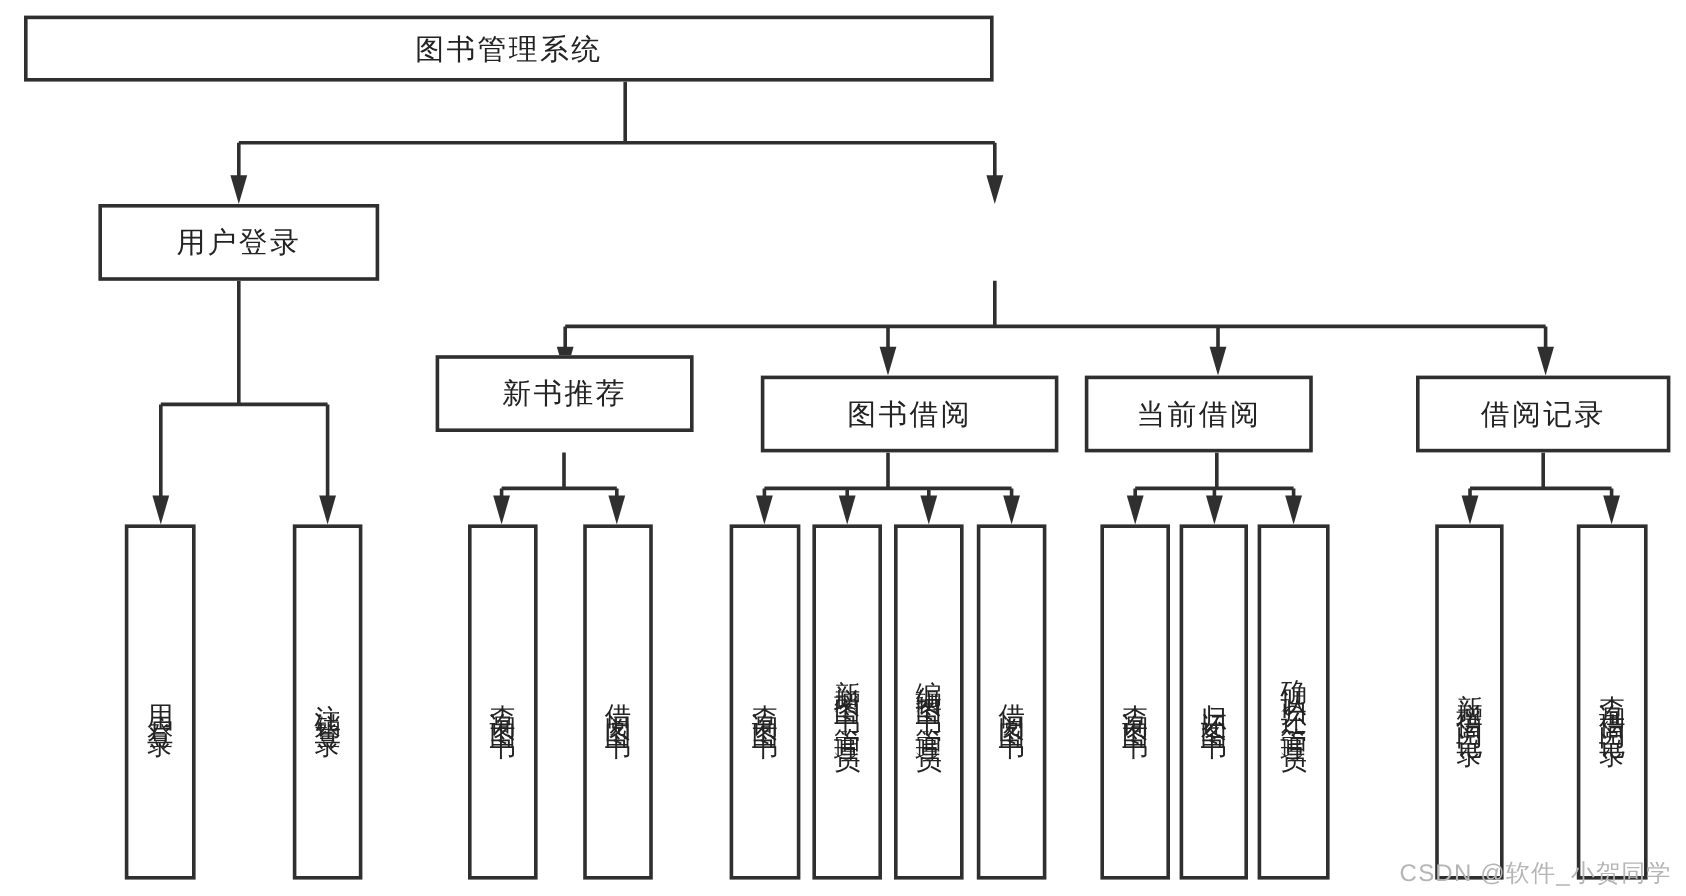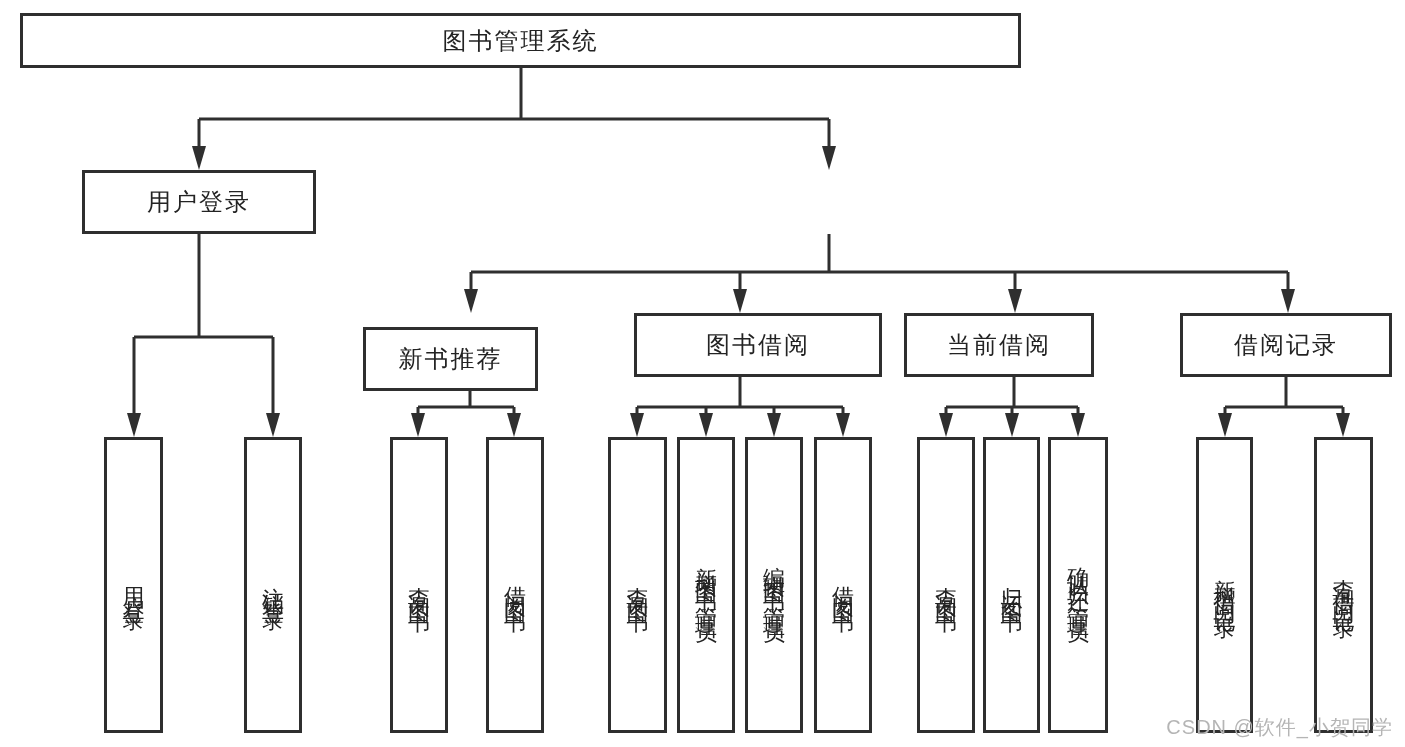--- a/index.html
+++ b/index.html
@@ -61,29 +61,29 @@
       <path d="M767 413 L781 413 L774 437 Z"></path>
       <path d="M836 413 L850 413 L843 437 Z"></path>
       <path d="M939 413 L953 413 L946 437 Z"></path>
       <path d="M1005 413 L1019 413 L1012 437 Z"></path>
       <path d="M1071 413 L1085 413 L1078 437 Z"></path>
       <path d="M1218 413 L1232 413 L1225 437 Z"></path>
       <path d="M1336 413 L1350 413 L1343 437 Z"></path>
     </g>
   </svg>
 
-  <div class="box" style="left:20px; top:13px; width:1001px; height:55px;">
+  <div class="box" style="left:20px; top:13px; width:808px; height:55px;">
     <span class="hlabel">图书管理系统</span>
   </div>
 
   <div class="box" style="left:82px; top:170px; width:234px; height:64px;">
     <span class="hlabel">用户登录</span>
   </div>
 
-  <div class="box" style="left:363px; top:327px; width:175px; height:64px;">
+  <div class="box" style="left:363px; top:296px; width:215px; height:64px;">
     <span class="hlabel">新书推荐</span>
   </div>
   <div class="box" style="left:634px; top:313px; width:248px; height:64px;">
     <span class="hlabel">图书借阅</span>
   </div>
   <div class="box" style="left:904px; top:313px; width:190px; height:64px;">
     <span class="hlabel">当前借阅</span>
   </div>
   <div class="box" style="left:1180px; top:313px; width:212px; height:64px;">
     <span class="hlabel">借阅记录</span>

